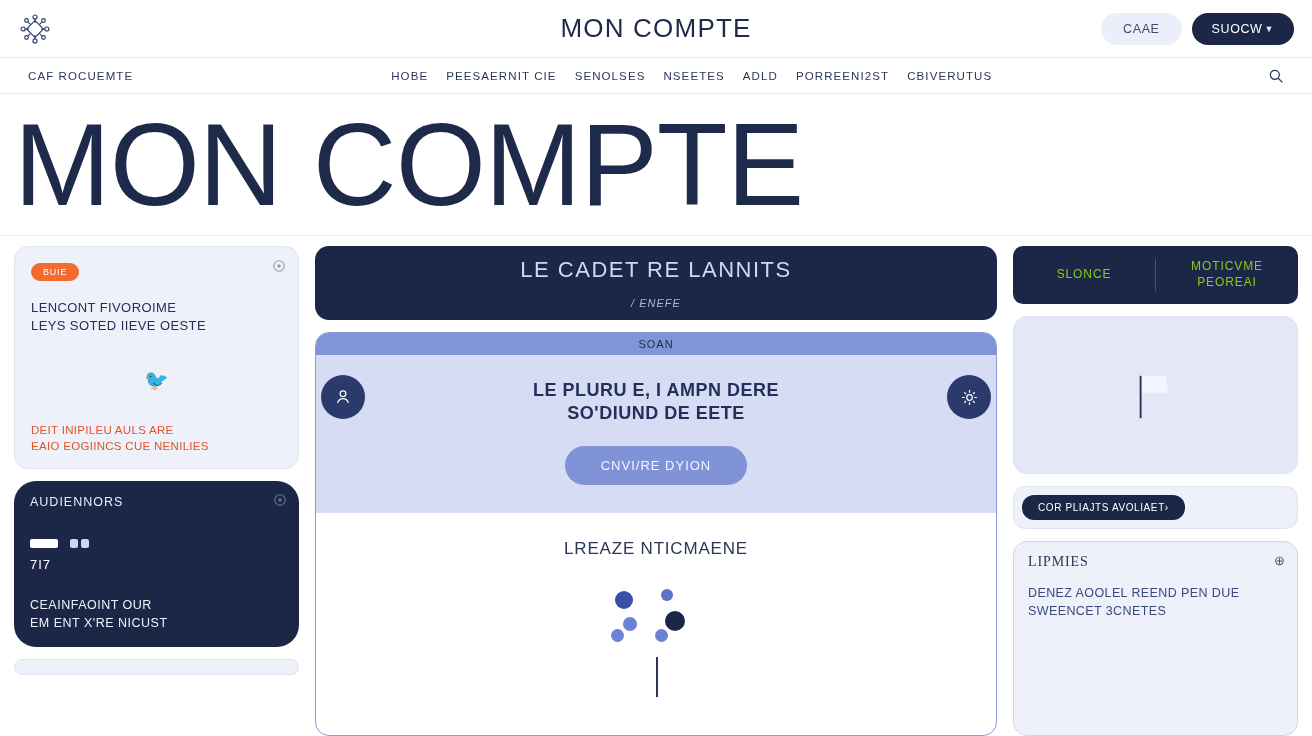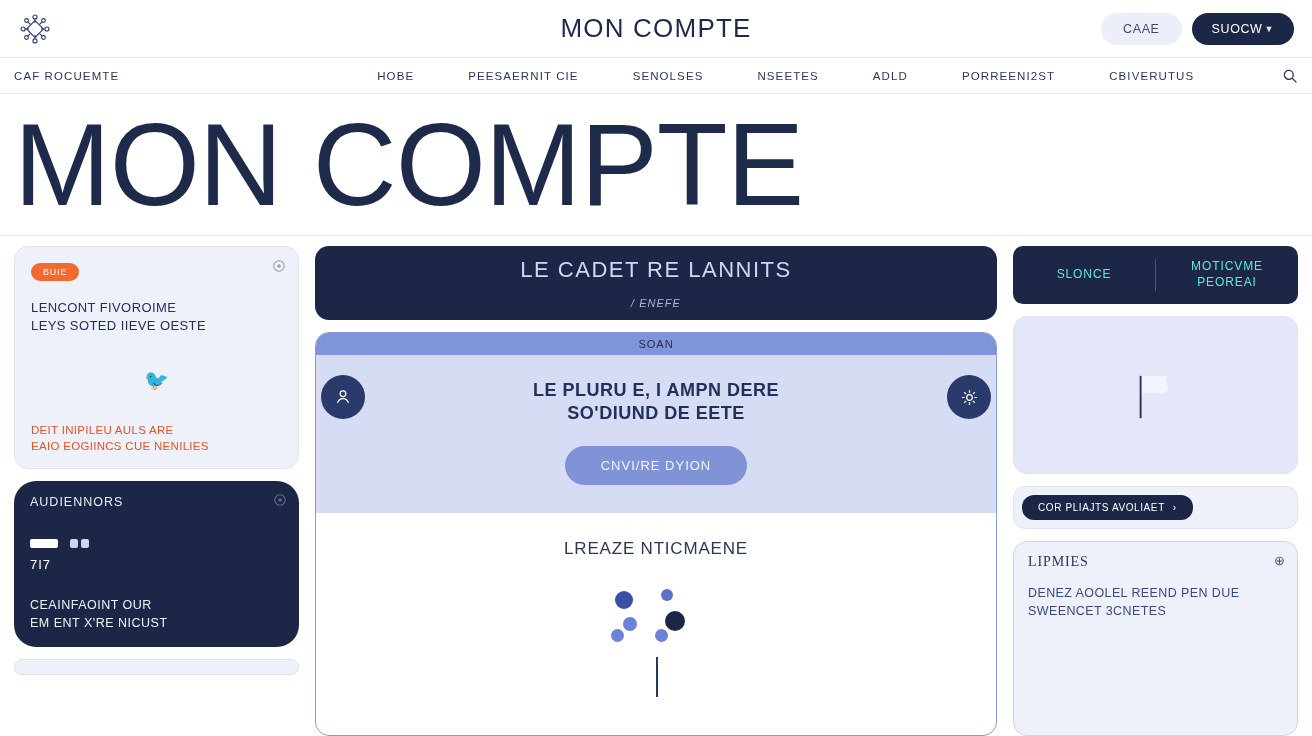--- a/index.html
+++ b/index.html
@@ -37,26 +37,26 @@
     padding: 9px 20px; font-size: 12.5px; letter-spacing: 0.6px;
     display: flex; align-items: center; gap: 2px;
   }
   .chev { font-size: 9px; opacity: .9; }
 
   
   .navbar {
     height: 36px; flex: 0 0 36px;
     display: flex; align-items: center;
     border-bottom: 1px solid #e6e9f2;
-    padding: 0 14px;
+    padding: 0 28px;
     background: #fff;
     position: relative;
   }
   .nav-left { font-size: 11.5px; letter-spacing: 1.1px; color: #2b3757; }
-  .nav-items { display: flex; gap: 54px; margin-left: 258px; }
+  .nav-items { display: flex; gap: 18px; margin-left: 258px; }
   .nav-item { font-size: 11.5px; letter-spacing: 1.1px; color: #2b3757; }
   .nav-search { margin-left: auto; width: 16px; height: 16px; color: #2b3757; }
 
   
   .hero {
     flex: 0 0 142px;
     display: flex; align-items: center;
     padding: 0 14px;
     overflow: hidden;
     border-bottom: 1px solid #e9ecf4;
@@ -145,33 +145,33 @@
   .circle-right { right: 5px; top: 42px; background: #2a3a6b; }
   .panel-body { padding: 26px 10px 0; text-align: center; flex: 1 1 auto; }
   .panel-body-title { font-size: 17px; letter-spacing: .8px; color: #2b3757; }
   .dots { margin: 30px auto 0; width: 90px; height: 60px; position: relative; }
   .dot { position: absolute; border-radius: 50%; }
   .stem { position: absolute; left: 50%; top: 68px; width: 2px; height: 40px; background: #2b3757; }
 
   
   .stat-dark {
     background: #1c2747; border-radius: 10px; height: 58px;
-    display: flex; align-items: center; color: #5eead4;
+    display: flex; align-items: center; color: #84cc16;
   }
   .stat-cell { flex: 1 1 0; text-align: center; font-size: 12px; letter-spacing: .9px; line-height: 1.3; }
   .stat-div { width: 1px; height: 32px; background: #46527a; }
   .media {
     background: #e3e7f7; border: 1px solid #dfe3f2; border-radius: 14px;
     height: 158px; display: flex; align-items: center; justify-content: center;
   }
   .media-glyph { width: 44px; height: 46px; position: relative; }
   .tag-row { background: #eef0fa; border: 1px solid #dfe3f2; border-radius: 12px; padding: 8px; }
   .tag {
     background: #1c2747; color: #fff; border-radius: 12px;
-    font-size: 10px; letter-spacing: .6px; padding: 7px 16px; display: inline-flex; gap: 8px; 
+    font-size: 10px; letter-spacing: .6px; padding: 7px 16px; display: inline-flex; 
   }
   .card-outline {
     background: #eef0fa; border: 1px solid #cfd6ec; border-radius: 14px;
     padding: 12px 14px; position: relative; flex: 1 1 auto;
   }
   .co-title { font-size: 14px; letter-spacing: .9px; color: #2b3757; font-family: Liberation Serif, serif; }
   .co-text { margin-top: 14px; font-size: 12.5px; line-height: 1.45; letter-spacing: .4px; color: #3a4a7d; }
   .plus-icon { position: absolute; top: 11px; right: 12px; font-size: 13px; color: #46527a; }
 </style>
 </head>

